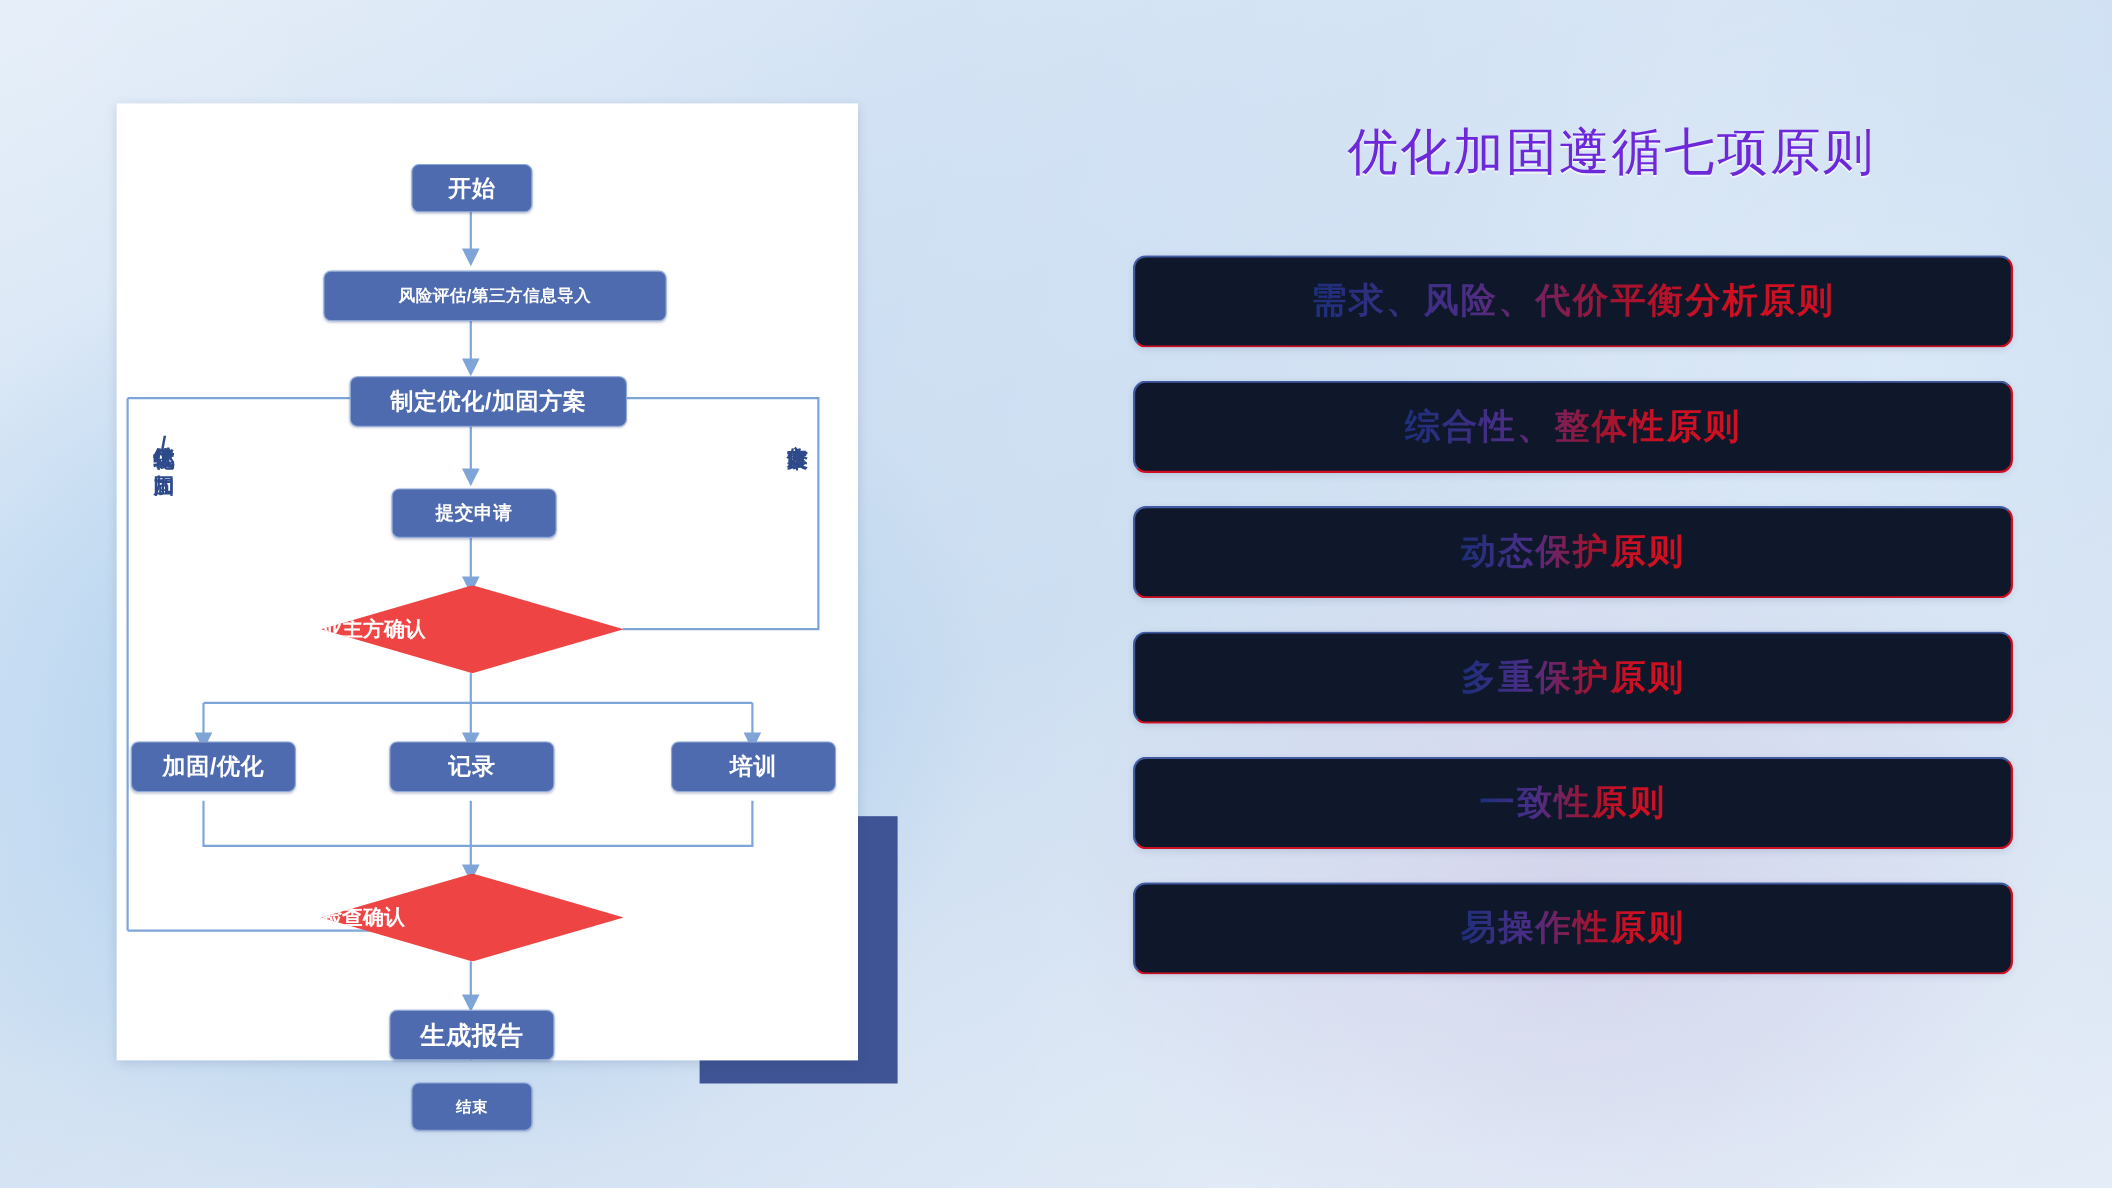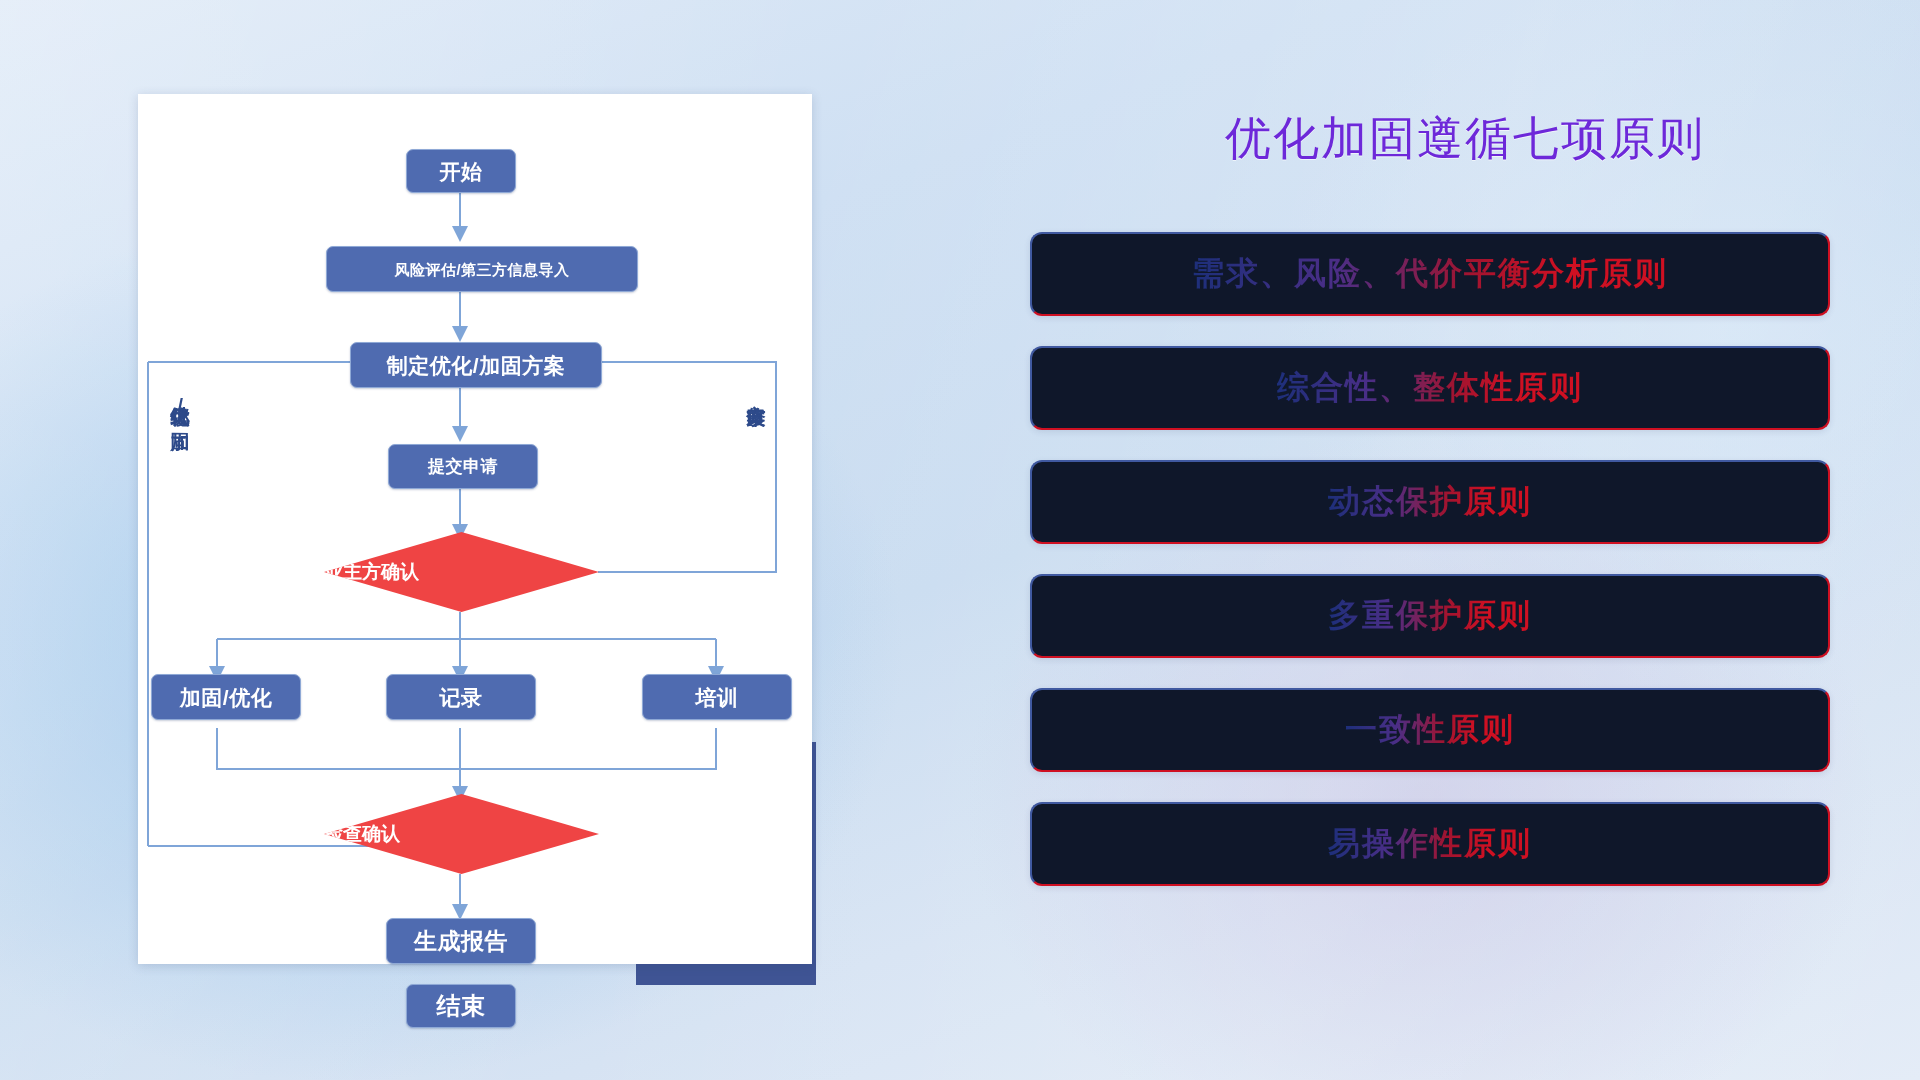--- a/index.html
+++ b/index.html
@@ -24,21 +24,20 @@
 
   
   #card-shadow{
     position:absolute;left:636px;top:742px;width:180px;height:243px;
     background:#3f5494;
   }
   #flow-card{
     position:absolute;left:106px;top:94px;width:674px;height:870px;
     background:#ffffff;
     box-shadow:0 2px 10px rgba(40,60,110,0.18);
-    margin-left:32px;
   }
   #flow-svg{position:absolute;left:0;top:0;width:674px;height:870px;}
 
   .node{
     position:absolute;
     display:flex;align-items:center;justify-content:center;
     color:#ffffff;
     background:#4f6bb0;
     border:1px solid #8fa9d6;
     border-radius:7px;
@@ -180,21 +179,21 @@
   </div>
 
   <div class="diamond" style="left:186px;top:700px;width:275px;height:80px;font-size:19px;">
     <span>检查确认</span>
   </div>
 
   <div class="node" style="left:248px;top:824px;width:148px;height:44px;font-size:23px;">
     <span>生成报告</span>
   </div>
 
-  <div class="node" style="left:268px;top:890px;width:108px;height:42px;font-size:24px;">
+  <div class="node" style="left:268px;top:890px;width:108px;height:42px;font-size:14px;">
     <span>结束</span>
   </div>
 
   <div class="side-label" style="left:32px;top:296px;font-size:19px;">继续优化/加固</div>
 
   <div class="side-label" style="left:608px;top:296px;font-size:19px;">方案修改</div>
 
 </div>
 
 <div id="right">

